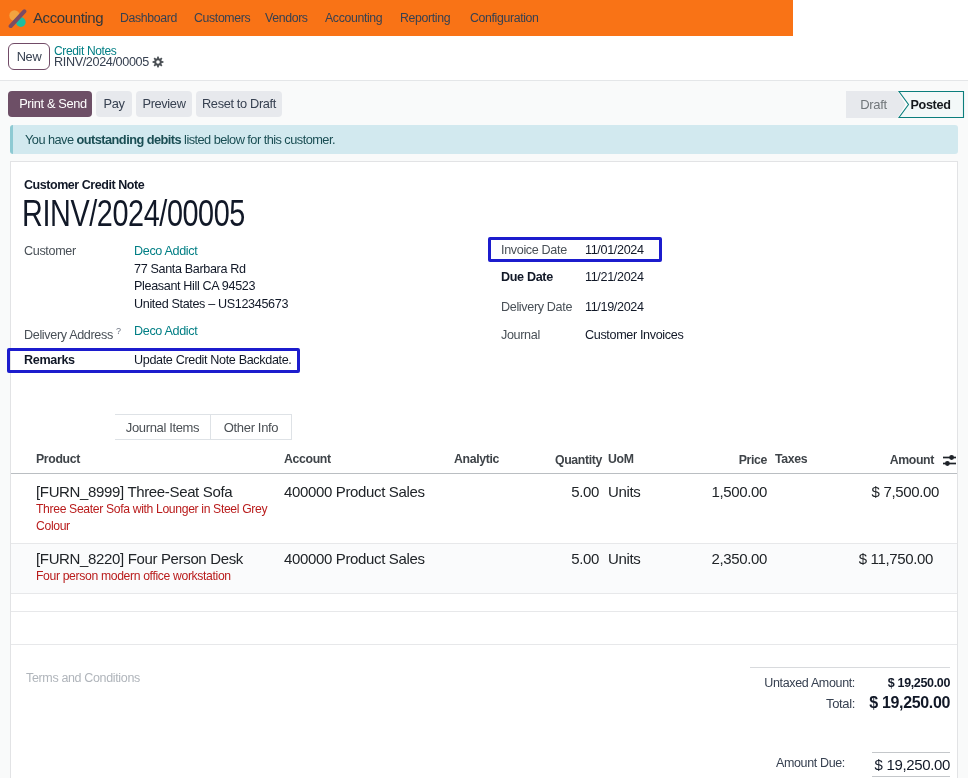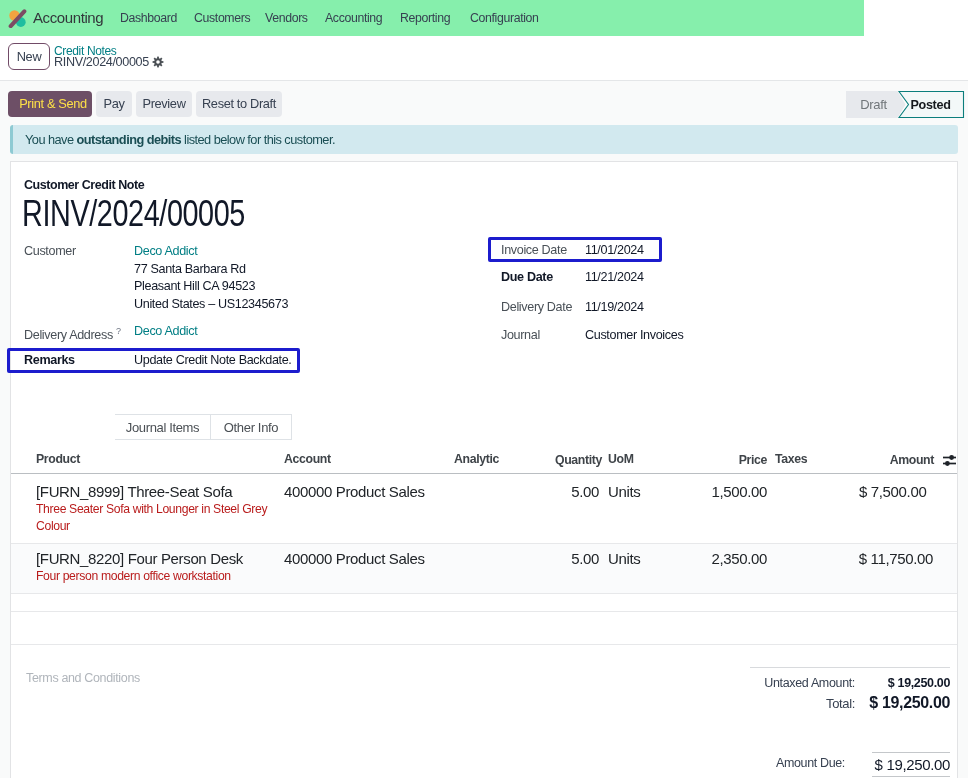--- a/index.html
+++ b/index.html
@@ -2,31 +2,31 @@
 <html><head>
 <meta charset="utf-8">
 <style>
 * { margin:0; padding:0; box-sizing:border-box; }
 html,body { width:968px; height:778px; overflow:hidden; }
 body { font-family:"Liberation Sans", sans-serif; background:#fff; position:relative; letter-spacing:-0.35px; }
 #page { position:absolute; left:0; top:0; width:968px; height:778px; }
 .abs { position:absolute; }
 .lnk { color:#017e84; }
 
-#nav { position:absolute; left:0; top:0; width:864px; height:36px; background:#86efac; }
+#nav { position:absolute; left:0; top:0; width:793px; height:36px; background:#f97316; }
 .menu { position:absolute; top:10px; font-size:12.3px; color:#374151; line-height:16px; }
 #brand { position:absolute; left:33px; top:8px; font-size:15px; font-weight:500; color:#33373b; line-height:20px; letter-spacing:-0.4px; }
 
 #newbtn { position:absolute; left:8px; top:43px; width:42px; height:27px; background:#fff; border:1px solid #714B67; border-radius:6px; font-size:12.8px; color:#374151; text-align:center; line-height:25px; }
 #bc1 { position:absolute; left:54px; top:43px; font-size:12px; line-height:16px; color:#017e84; }
 #bc2 { position:absolute; left:54px; top:54px; font-size:12.6px; line-height:16px; color:#374151; }
 
 #cp { position:absolute; left:0; top:80px; width:968px; height:698px; background:#f9fafa; border-top:1px solid #e4e6e8; }
 .btn { position:absolute; top:91px; height:26px; border:none; border-radius:4px; font-size:12.8px; font-family:"Liberation Sans", sans-serif; text-align:center; line-height:26px; }
-.btn-p { background:#6d4f66; color:#fde047;padding-left:6px; }
+.btn-p { background:#6d4f66; color:#ffffff;padding-left:6px; }
 .btn-s { background:#e7e9ed; color:#374151; }
 
 #banner { position:absolute; left:10px; top:125px; width:948px; height:29px; background:#d2e9ef; border-left:3px solid #8ecad3; border-radius:3px; font-size:12.8px; color:#1a4e54; line-height:29px; padding-left:12px; letter-spacing:-0.55px; }
 
 #sheet { position:absolute; left:10px; top:161px; width:948px; height:617px; background:#fff; border:1px solid #e2e3e5; border-bottom:none; }
 
 .lbl { font-size:12.6px; color:#495057; line-height:16px; }
 .val { font-size:12.6px; color:#111827; line-height:16px; }
 #h1 { position:absolute; left:22px; top:195px; font-size:36px; font-weight:500; color:#111827; line-height:37px; letter-spacing:-0.5px; transform:scaleX(0.8); transform-origin:left center; }
 
@@ -135,21 +135,21 @@
     <line x1="1" y1="10.5" x2="14" y2="10.5" stroke="#1f2329" stroke-width="1.7"></line>
     <circle cx="5.4" cy="10.5" r="2.4" fill="#1f2329"></circle>
   </svg>
   <div class="hline" style="left:11px;top:473px;width:946px;background:#babec2;"></div>
 
   <div class="td lnk" style="left:36px;top:484px;">[FURN_8999] Three-Seat Sofa</div>
   <div class="td" style="left:284px;top:484px;">400000 Product Sales</div>
   <div class="td" style="left:499px;top:484px;width:100px;text-align:right;">5.00</div>
   <div class="td" style="left:608px;top:484px;">Units</div>
   <div class="td" style="left:667px;top:484px;width:100px;text-align:right;">1,500.00</div>
-  <div class="td" style="left:859px;top:484px;width:100px;">$ 7,500.00</div>
+  <div class="td" style="left:839px;top:484px;width:100px;text-align:right;">$ 7,500.00</div>
   <div class="tdesc" style="left:36px;top:501px;">Three Seater Sofa with Lounger in Steel Grey<br>Colour</div>
   <div class="hline" style="left:11px;top:543px;width:946px;background:#e7e8ea;"></div>
 
   <div class="td lnk" style="left:36px;top:551px;">[FURN_8220] Four Person Desk</div>
   <div class="td" style="left:284px;top:551px;">400000 Product Sales</div>
   <div class="td" style="left:499px;top:551px;width:100px;text-align:right;">5.00</div>
   <div class="td" style="left:608px;top:551px;">Units</div>
   <div class="td" style="left:667px;top:551px;width:100px;text-align:right;">2,350.00</div>
   <div class="td" style="left:833px;top:551px;width:100px;text-align:right;">$ 11,750.00</div>
   <div class="tdesc" style="left:36px;top:568px;">Four person modern office workstation</div>

